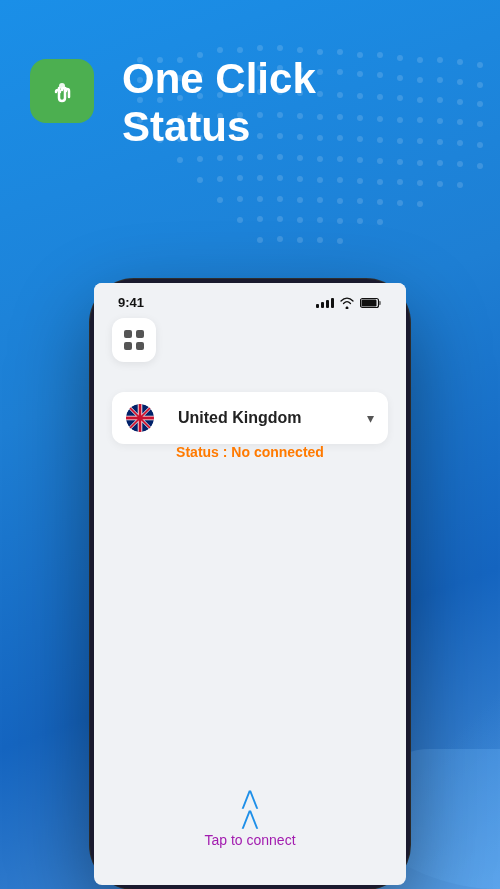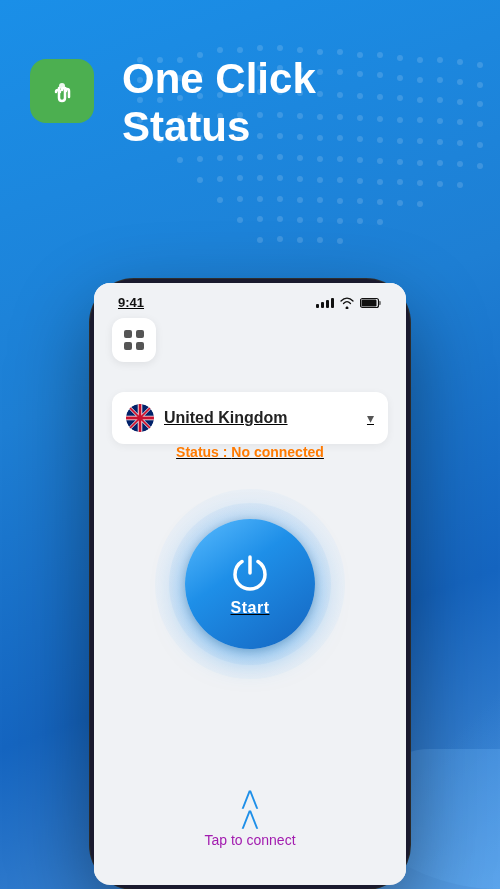--- a/index.html
+++ b/index.html
@@ -79,24 +79,23 @@
       border-radius: 44px;
       padding: 4px;
       box-shadow: 0 30px 80px rgba(0,0,0,0.4), 0 0 0 1px #333;
       position: relative;
     }
 
     .phone-screen {
       width: 100%;
       height: 100%;
       background: #f0f2f5;
-      border-radius: 16px;
+      border-radius: 8px;
       overflow: hidden;
       position: relative;
-      text-decoration: underline;
     }
 
     
     .status-bar {
       display: flex;
       justify-content: space-between;
       align-items: center;
       padding: 12px 24px 4px;
       background: #f0f2f5;
     }
@@ -177,21 +176,21 @@
       display: flex;
       align-items: center;
       justify-content: space-between;
       box-shadow: 0 2px 8px rgba(0,0,0,0.06);
       cursor: pointer;
     }
 
     .country-left {
       display: flex;
       align-items: center;
-      gap: 10px;
+      gap: 24px;
       justify-content: flex-end;
     }
 
     .uk-flag {
       width: 28px;
       height: 28px;
       border-radius: 50%;
       overflow: hidden;
       flex-shrink: 0;
     }
@@ -562,32 +561,20 @@
             </div>
             <span class="country-name">United Kingdom</span>
           </div>
           <span class="chevron-down">▾</span>
         </div>
 
         <div class="status-text">
           <span>Status : </span><span>No connected</span>
         </div>
 
-        <div class="power-area">
-          <div class="pulse-ring-outer"></div>
-          <div class="pulse-ring-mid"></div>
-          <div class="power-button">
-
-            <svg class="power-icon" viewBox="0 0 44 44" fill="none" xmlns="http://www.w3.org/2000/svg">
-              <path d="M22 6v16" stroke="white" stroke-width="3.5" stroke-linecap="round"></path>
-              <path d="M14 10.5C9.8 13.2 7 18 7 23.5C7 31.5 13.5 38 22 38s15-6.5 15-14.5c0-5.5-2.8-10.3-7-13" stroke="white" stroke-width="3.5" stroke-linecap="round" fill="none"></path>
-            </svg>
-            <span class="start-label">Start</span>
-          </div>
-        </div>
 
         <div class="tap-connect">
           <div class="chevrons-up">⋀<br style="line-height:0.3">⋀</div>
           <span class="tap-label">Tap to connect</span>
         </div>
 
       </div>
     </div>
   </div>
 </div>

